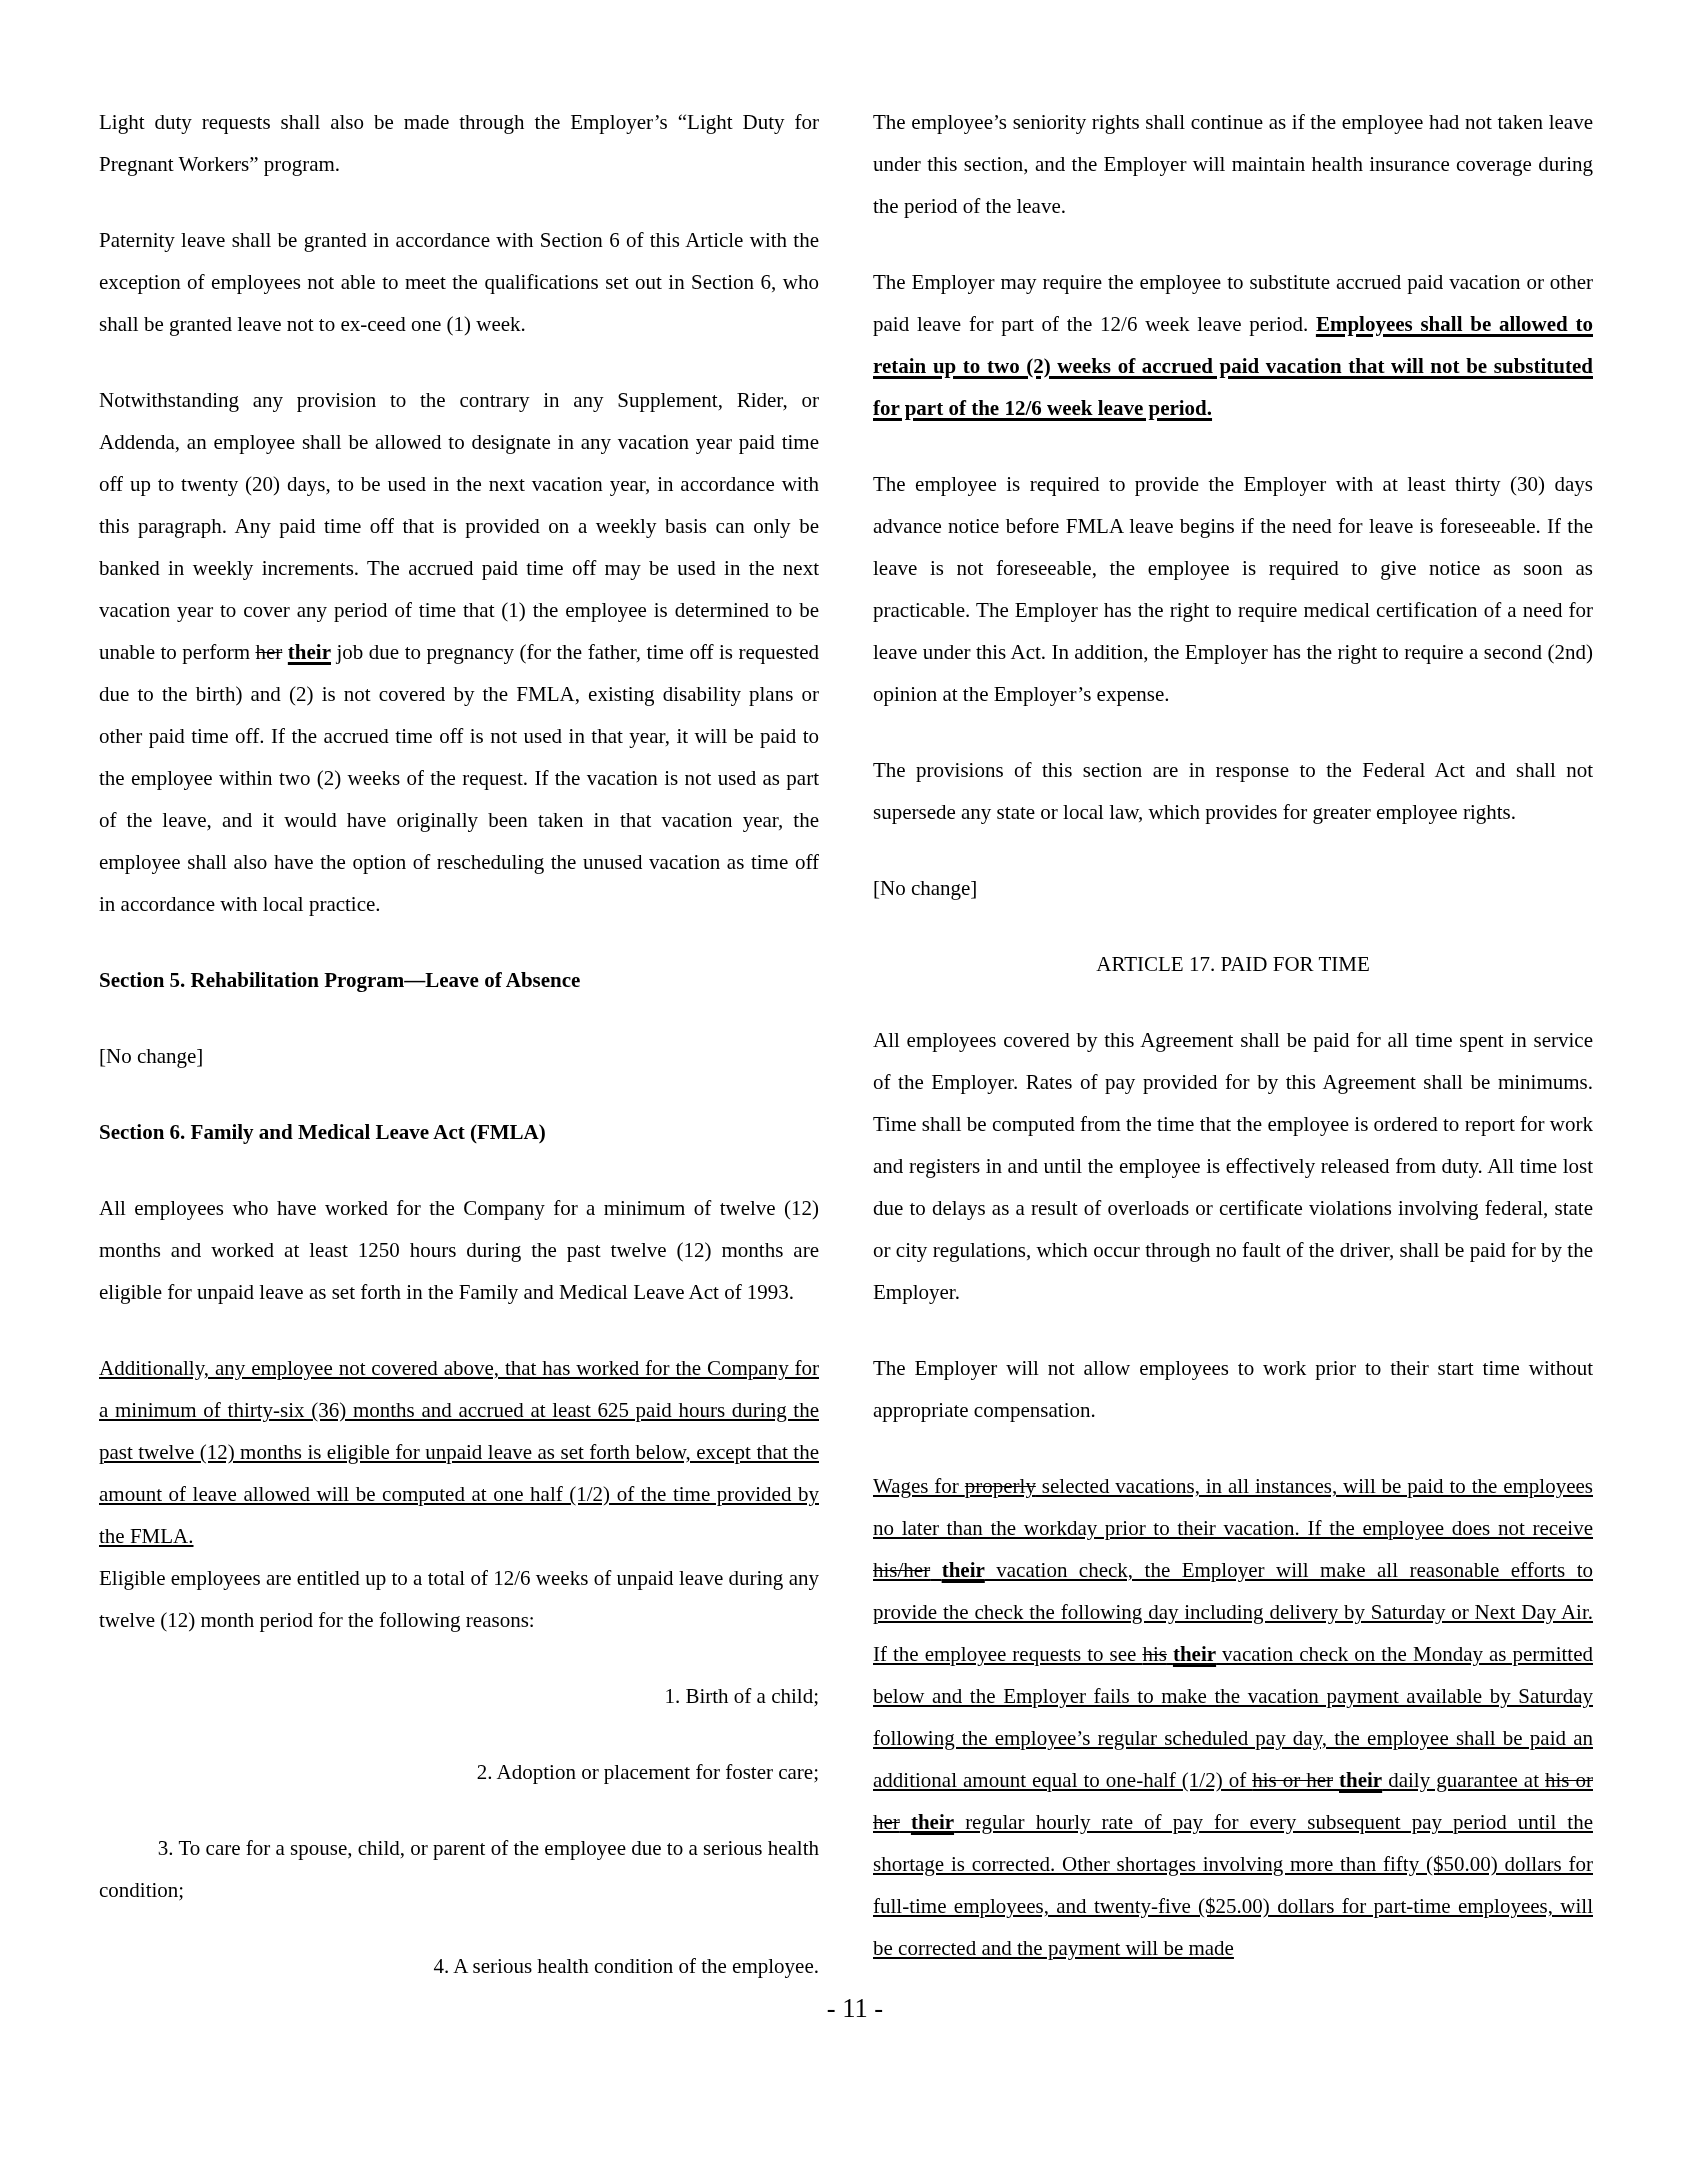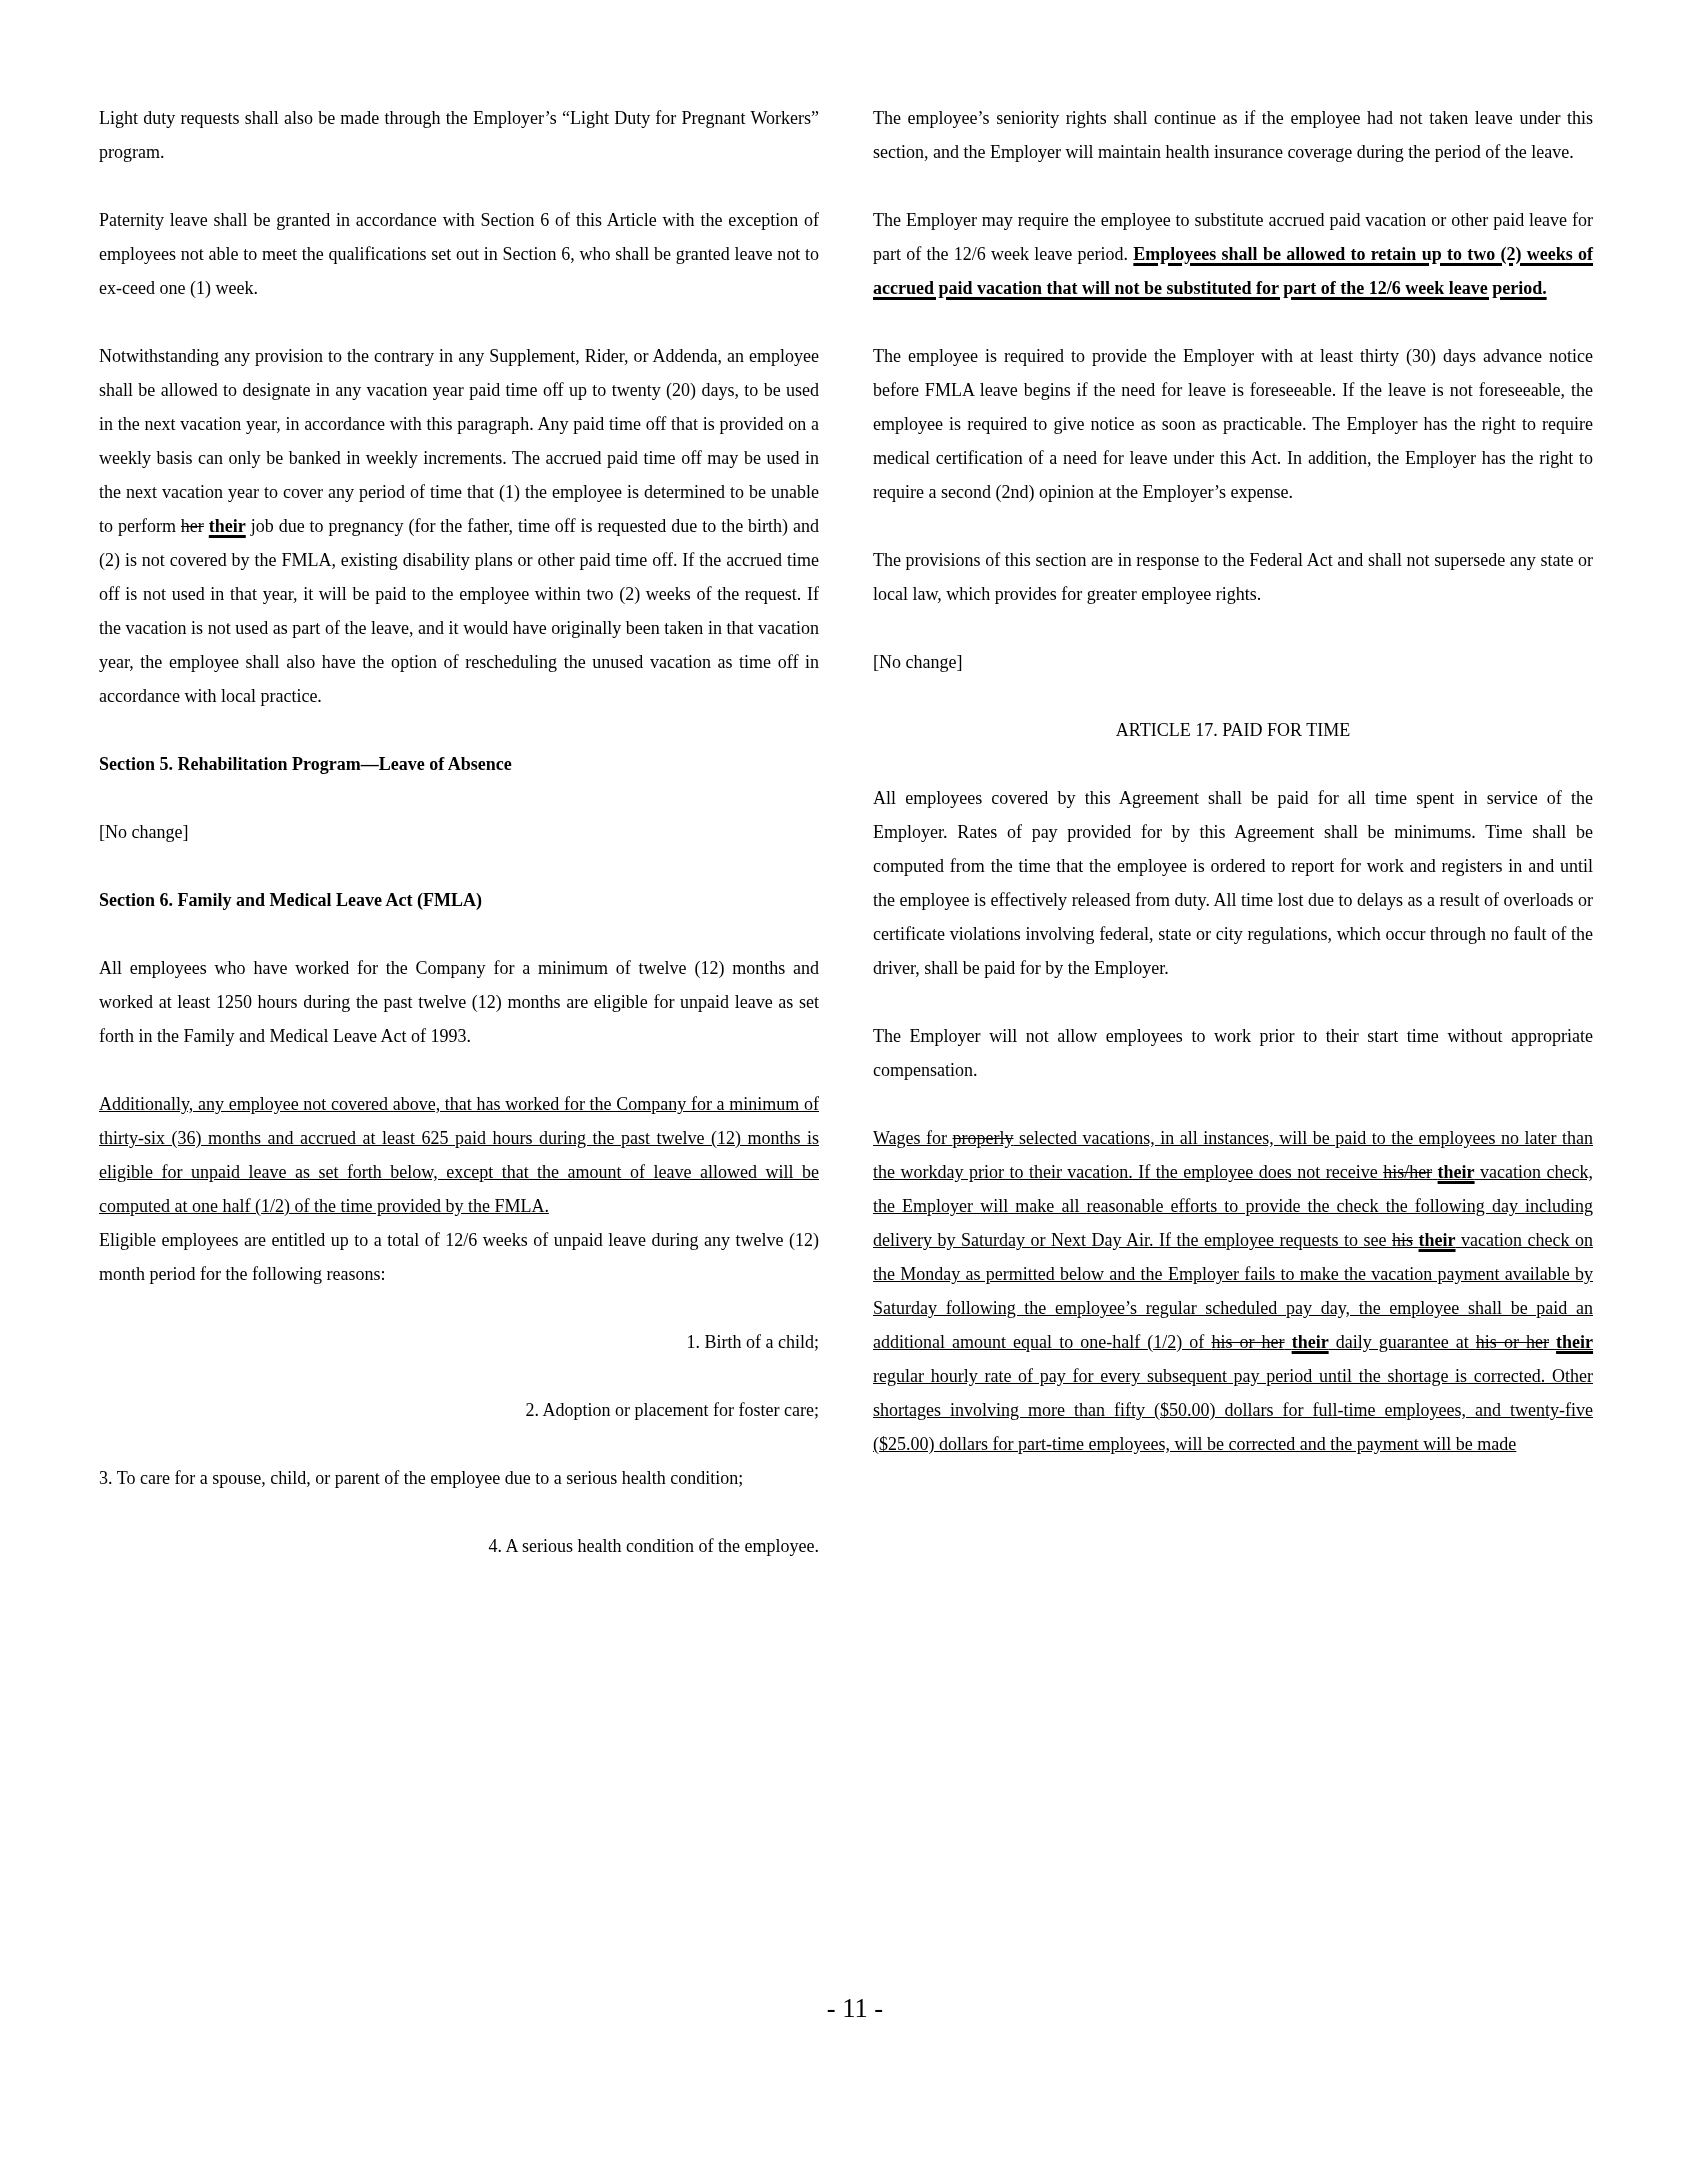--- a/index.html
+++ b/index.html
@@ -18,22 +18,22 @@
     .page {
       position: absolute;
       left: 0; top: 0;
       width: 1687px;
       height: 2183px;
     }
     .column {
       position: absolute;
       top: 101px;
       width: 720px;
-      font-size: 18px;
-      line-height: 34px;
+      font-size: 21px;
+      line-height: 42px;
     }
     .col-left  { left: 99px; }
     .col-right { left: 873px; }
     .para {
       margin: 0 0 34px 0;
       text-align: justify;
       text-align-last: left;
     }
     .para.tight { margin-bottom: 0; text-decoration: underline; }
     .heading {

